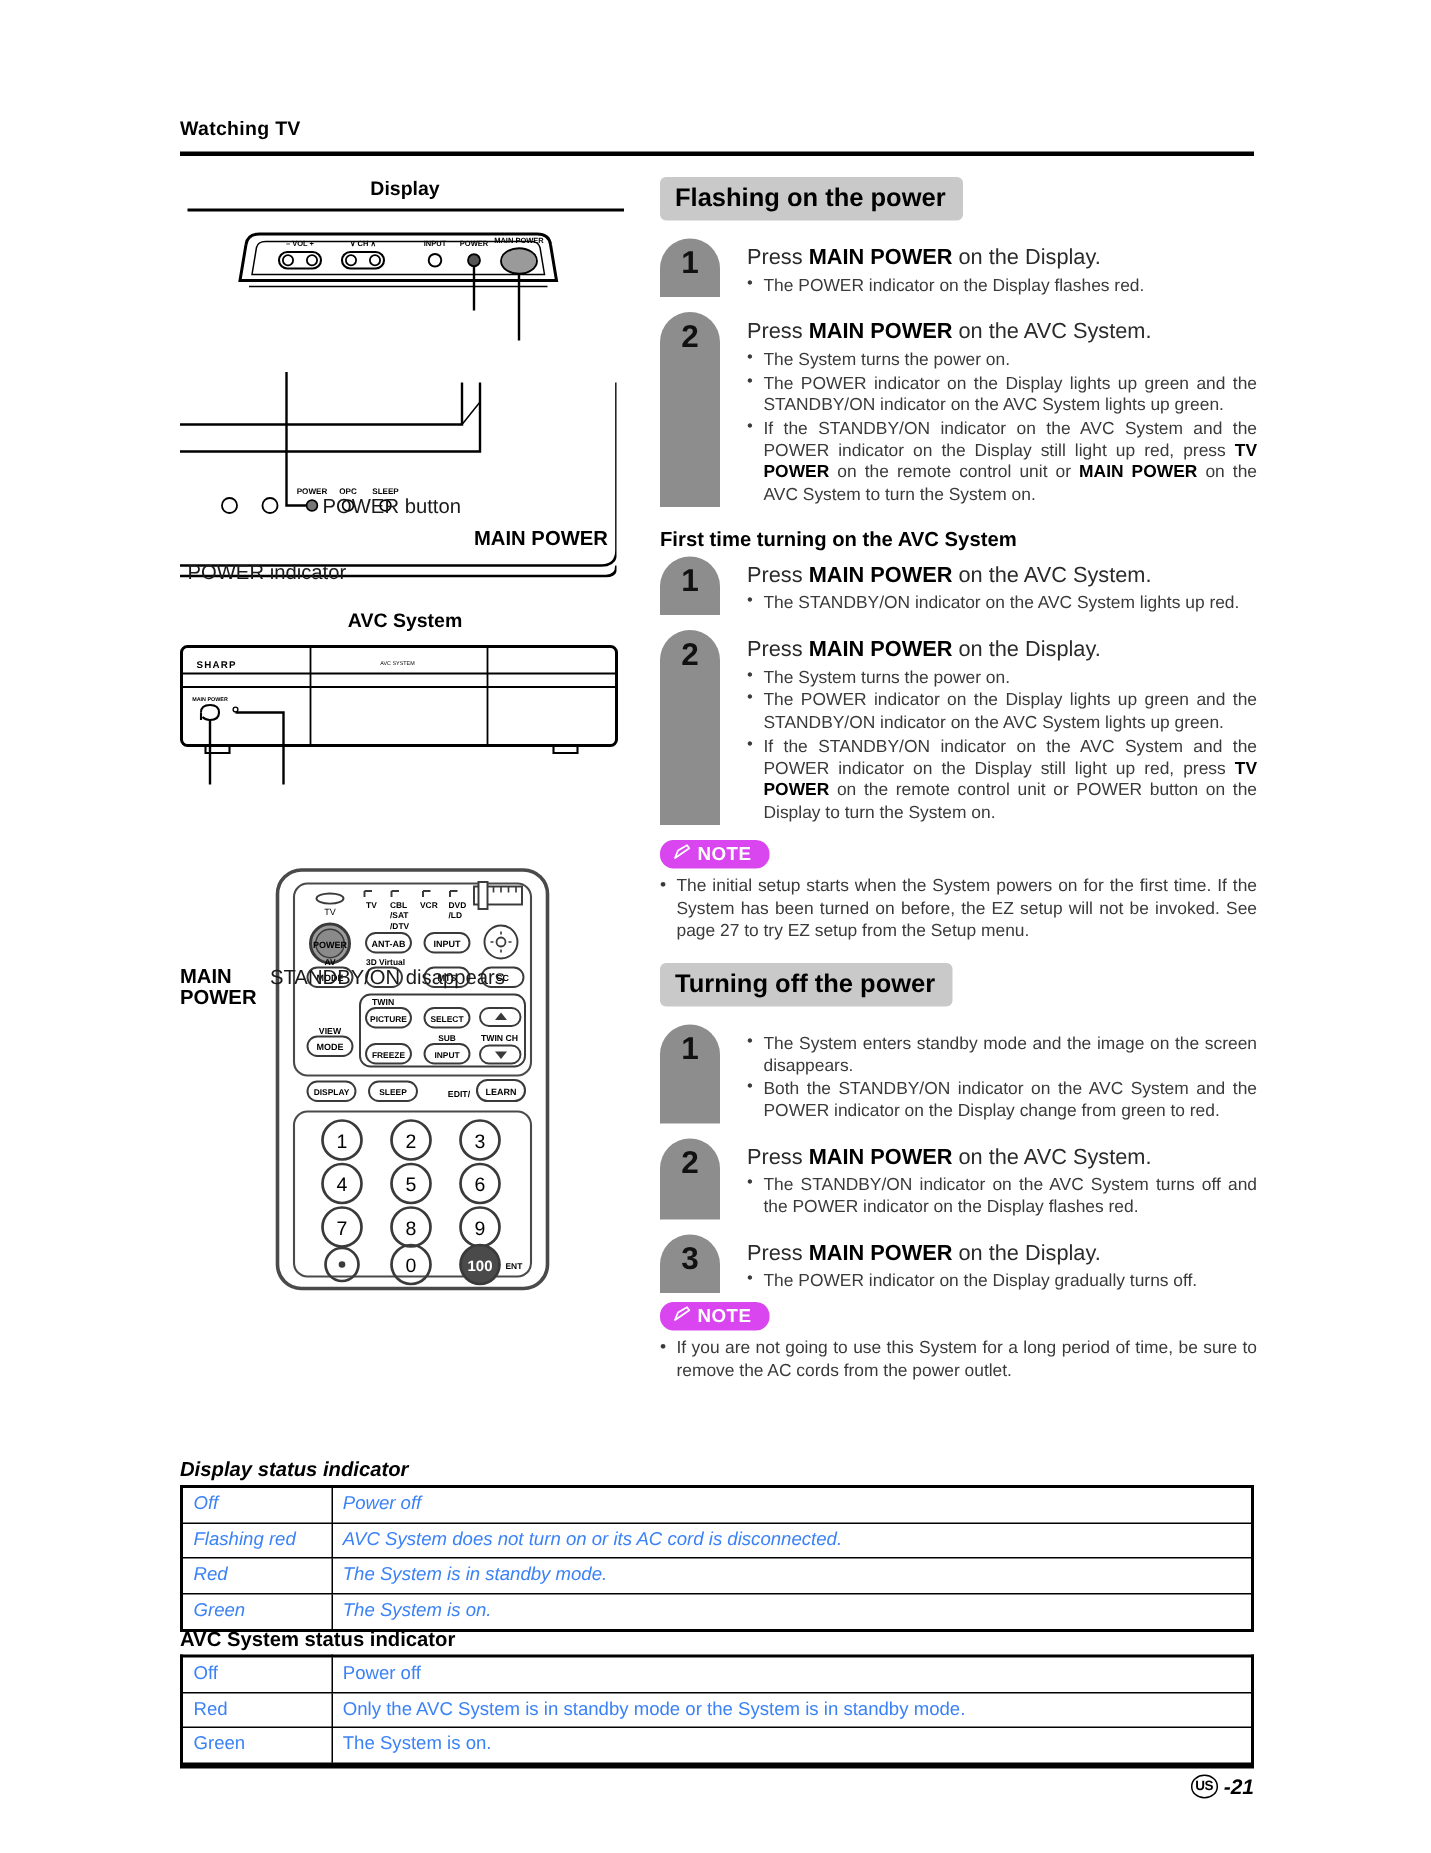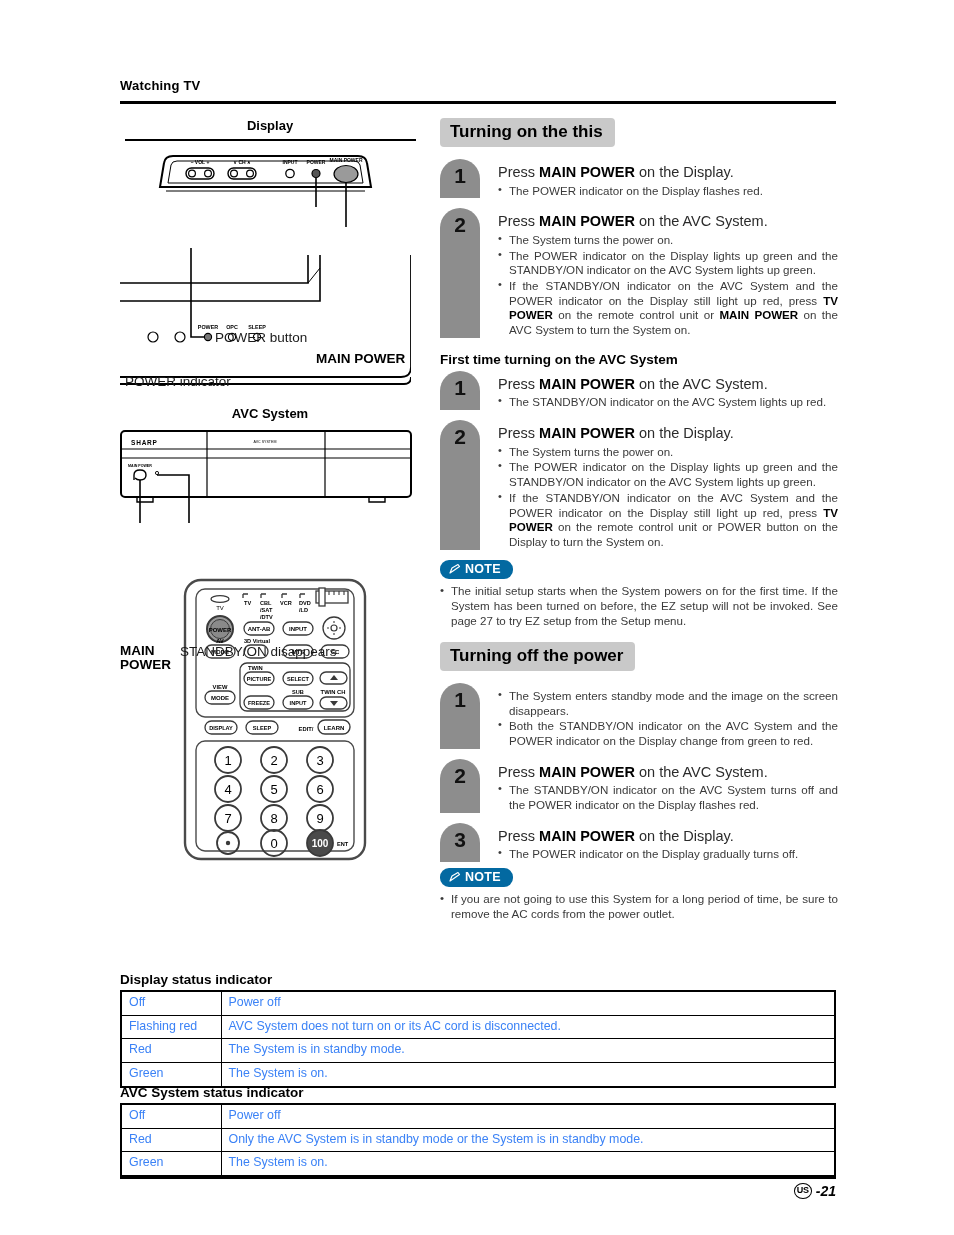--- a/index.html
+++ b/index.html
@@ -74,22 +74,22 @@
     font-size:11.6px; color:#3a3a3a; line-height:1.27;
     padding-left:11px; margin-top:1px;
     text-align:justify;
   }
   ul.bullets li:before {
     content:"\2022"; position:absolute; left:0; top:-1px; font-size:11px; color:#3a3a3a;
   }
   ul.bullets li b { color:#000; font-weight:bold; }
 
   .note-badge {
-    display:inline-flex; align-items:center; gap:4px;
-    background:#0369a1; color:#fff;
+    display:inline-flex; align-items:flex-start; gap:4px;
+    background:#d946ef; color:#fff;
     border-radius:9px;
     padding:2px 12px 3px 8px;
     font-size:12.5px; font-weight:bold; letter-spacing:.3px;
     margin-top:10px;
   }
   .note-list { margin:4px 0 0 0; padding:0; list-style:none; }
   .note-list li {
     position:relative; padding-left:11px;
     font-size:11.6px; color:#3a3a3a; line-height:1.3;
     text-align:justify;
@@ -330,21 +330,21 @@
       <text x="92" y="271" font-size="13" text-anchor="middle" font-family="Liberation Sans, sans-serif">0</text>
       <circle cx="138" cy="266" r="13" fill="#4a4a4a" stroke="#3a3a3a" stroke-width="1.8"></circle>
       <text x="138" y="270" font-size="10" text-anchor="middle" fill="#fff" font-family="Liberation Sans, sans-serif" font-weight="bold">100</text>
       <text x="155" y="269" font-size="5.6" font-family="Liberation Sans, sans-serif" font-weight="bold">ENT</text>
     </svg>
 
   </div>
 
   <div class="right-col">
 
-    <div class="section-bar">Turning on the this</div>
+    <div class="section-bar">Flashing on the power</div>
 
     
     <div class="step" style="margin-top:12px;">
       <div class="step-num">1</div>
       <div class="step-body">
         <div class="step-lead">
           <span>Press </span><b>MAIN POWER</b><span> on the Display.</span>
         </div>
         <ul class="bullets">
           <li>The POWER indicator on the Display flashes red.</li>
@@ -450,21 +450,21 @@
       <svg width="13" height="12" viewBox="0 0 13 12">
         <path d="M2,10 L4,5 L10,1.5 L11.5,3.5 L5,8 Z" fill="none" stroke="#fff" stroke-width="1.2" stroke-linejoin="round"></path>
       </svg>
       <span>NOTE</span>
     </div>
     <ul class="note-list">
       <li>If you are not going to use this System for a long period of time, be sure to remove the AC cords from the power outlet.</li>
     </ul>
   </div>
 
-  <div class="tbl-wrap" style="top:972px;">
+  <div class="tbl-wrap" style="top:972px;font-style:italic;">
     <div class="tbl-title">Display status indicator</div>
     <table class="status">
       <tbody>
         <tr>
           <td class="k">Off</td>
           <td>Power off</td>
         </tr>
         <tr>
           <td class="k">Flashing red</td>
           <td>AVC System does not turn on or its AC cord is disconnected.</td>

